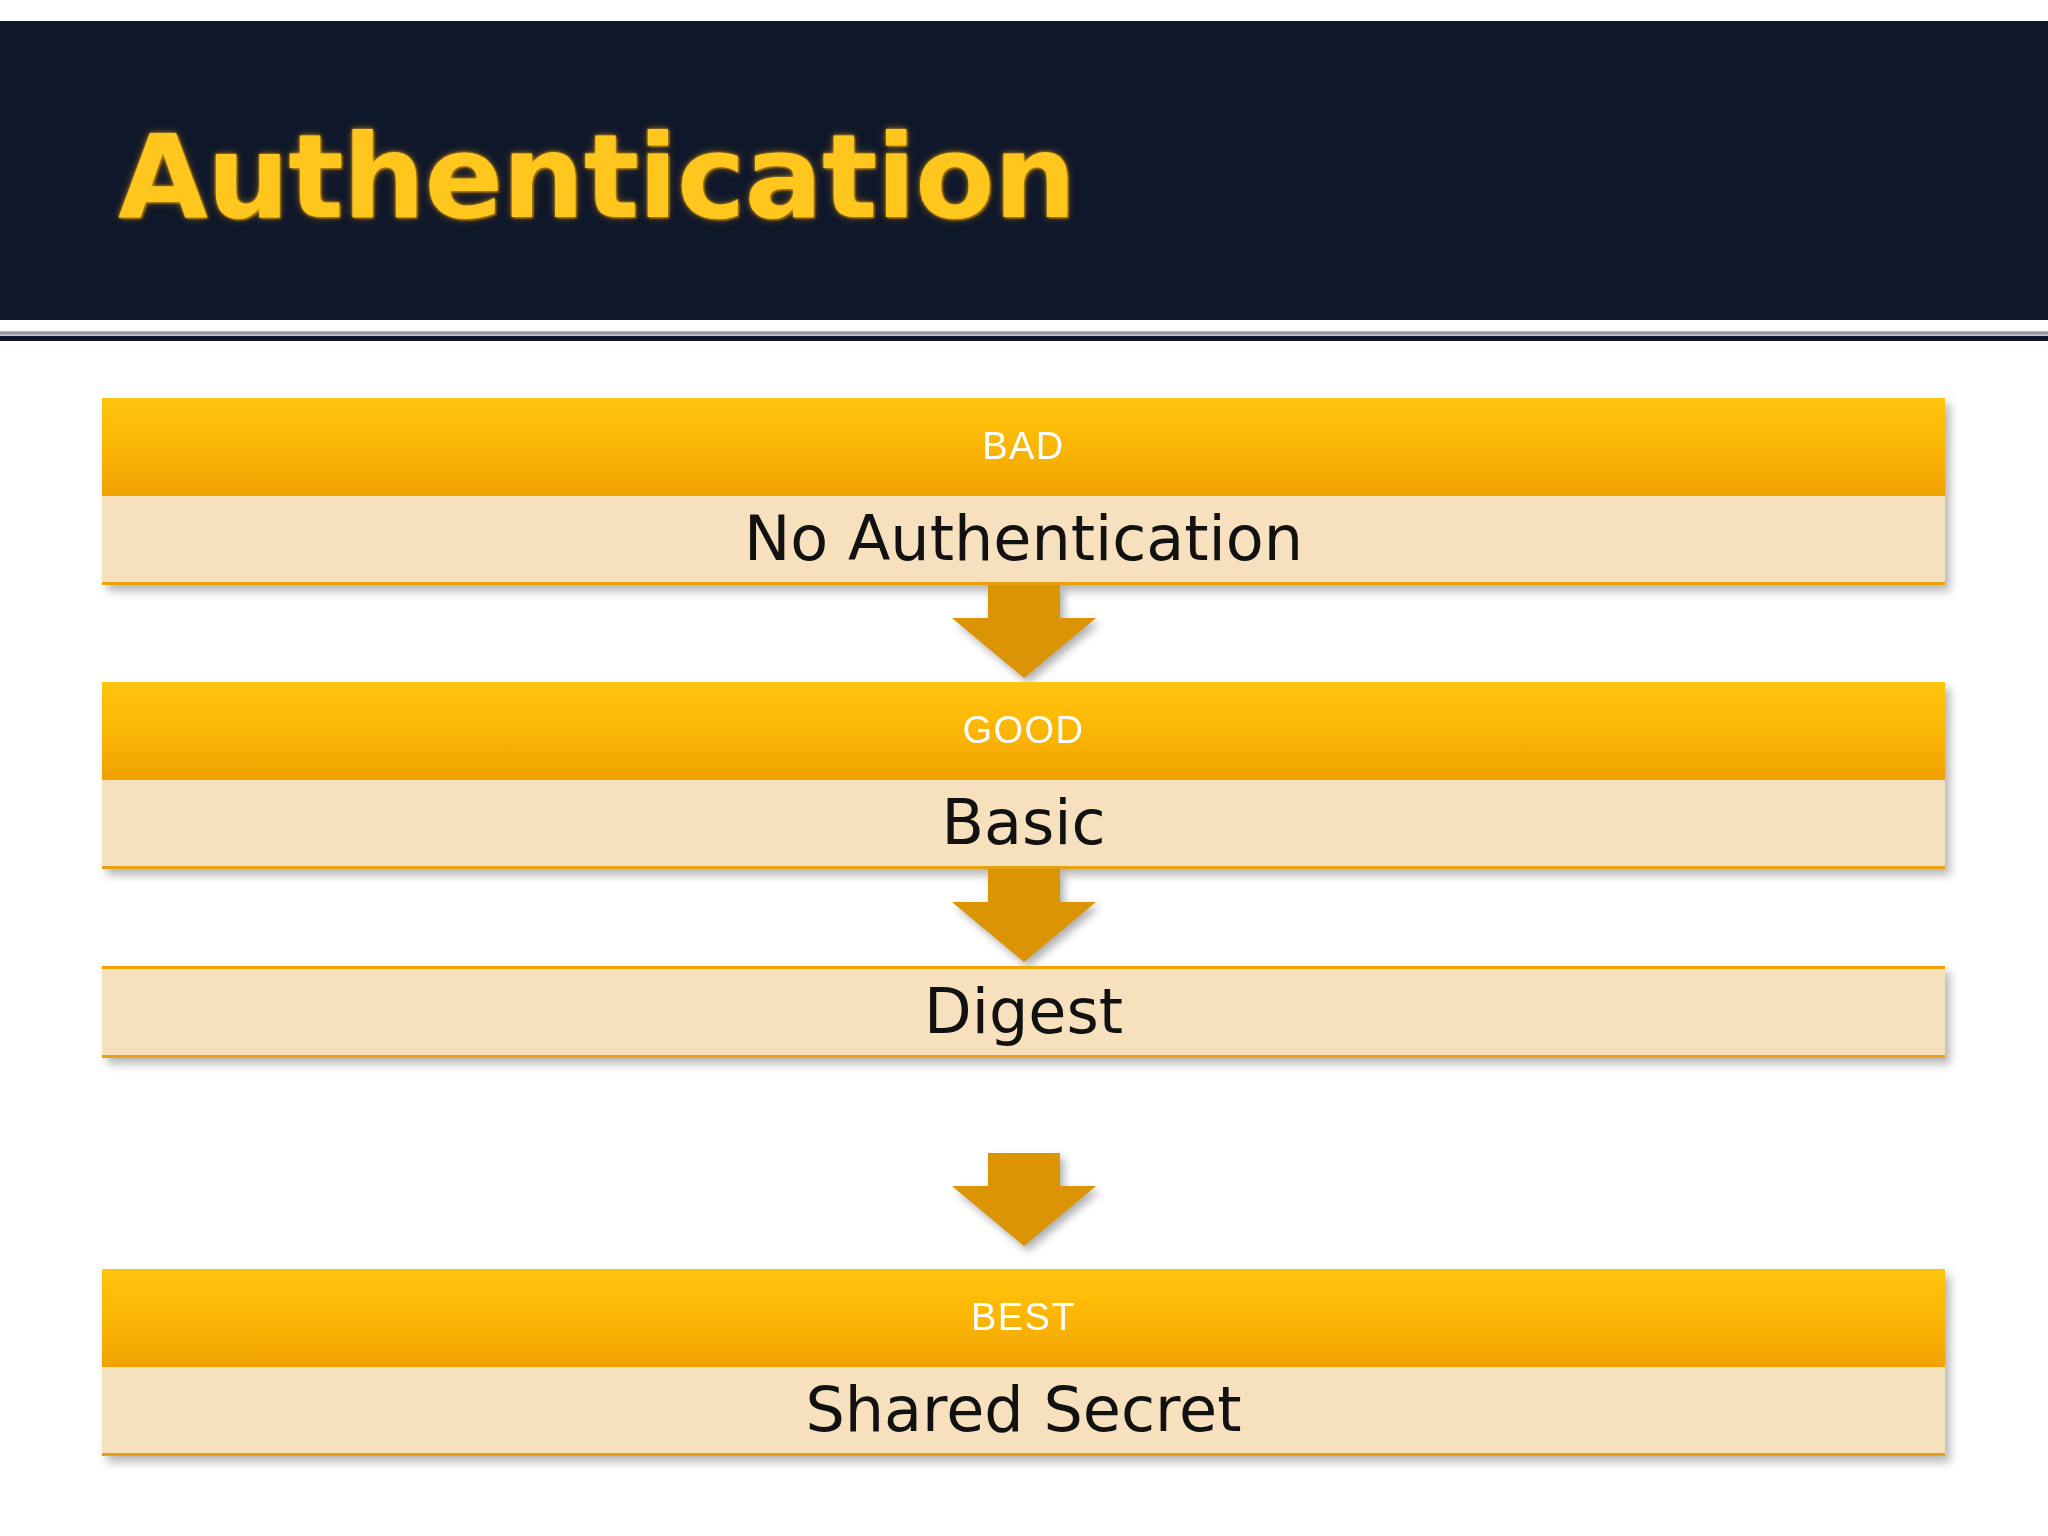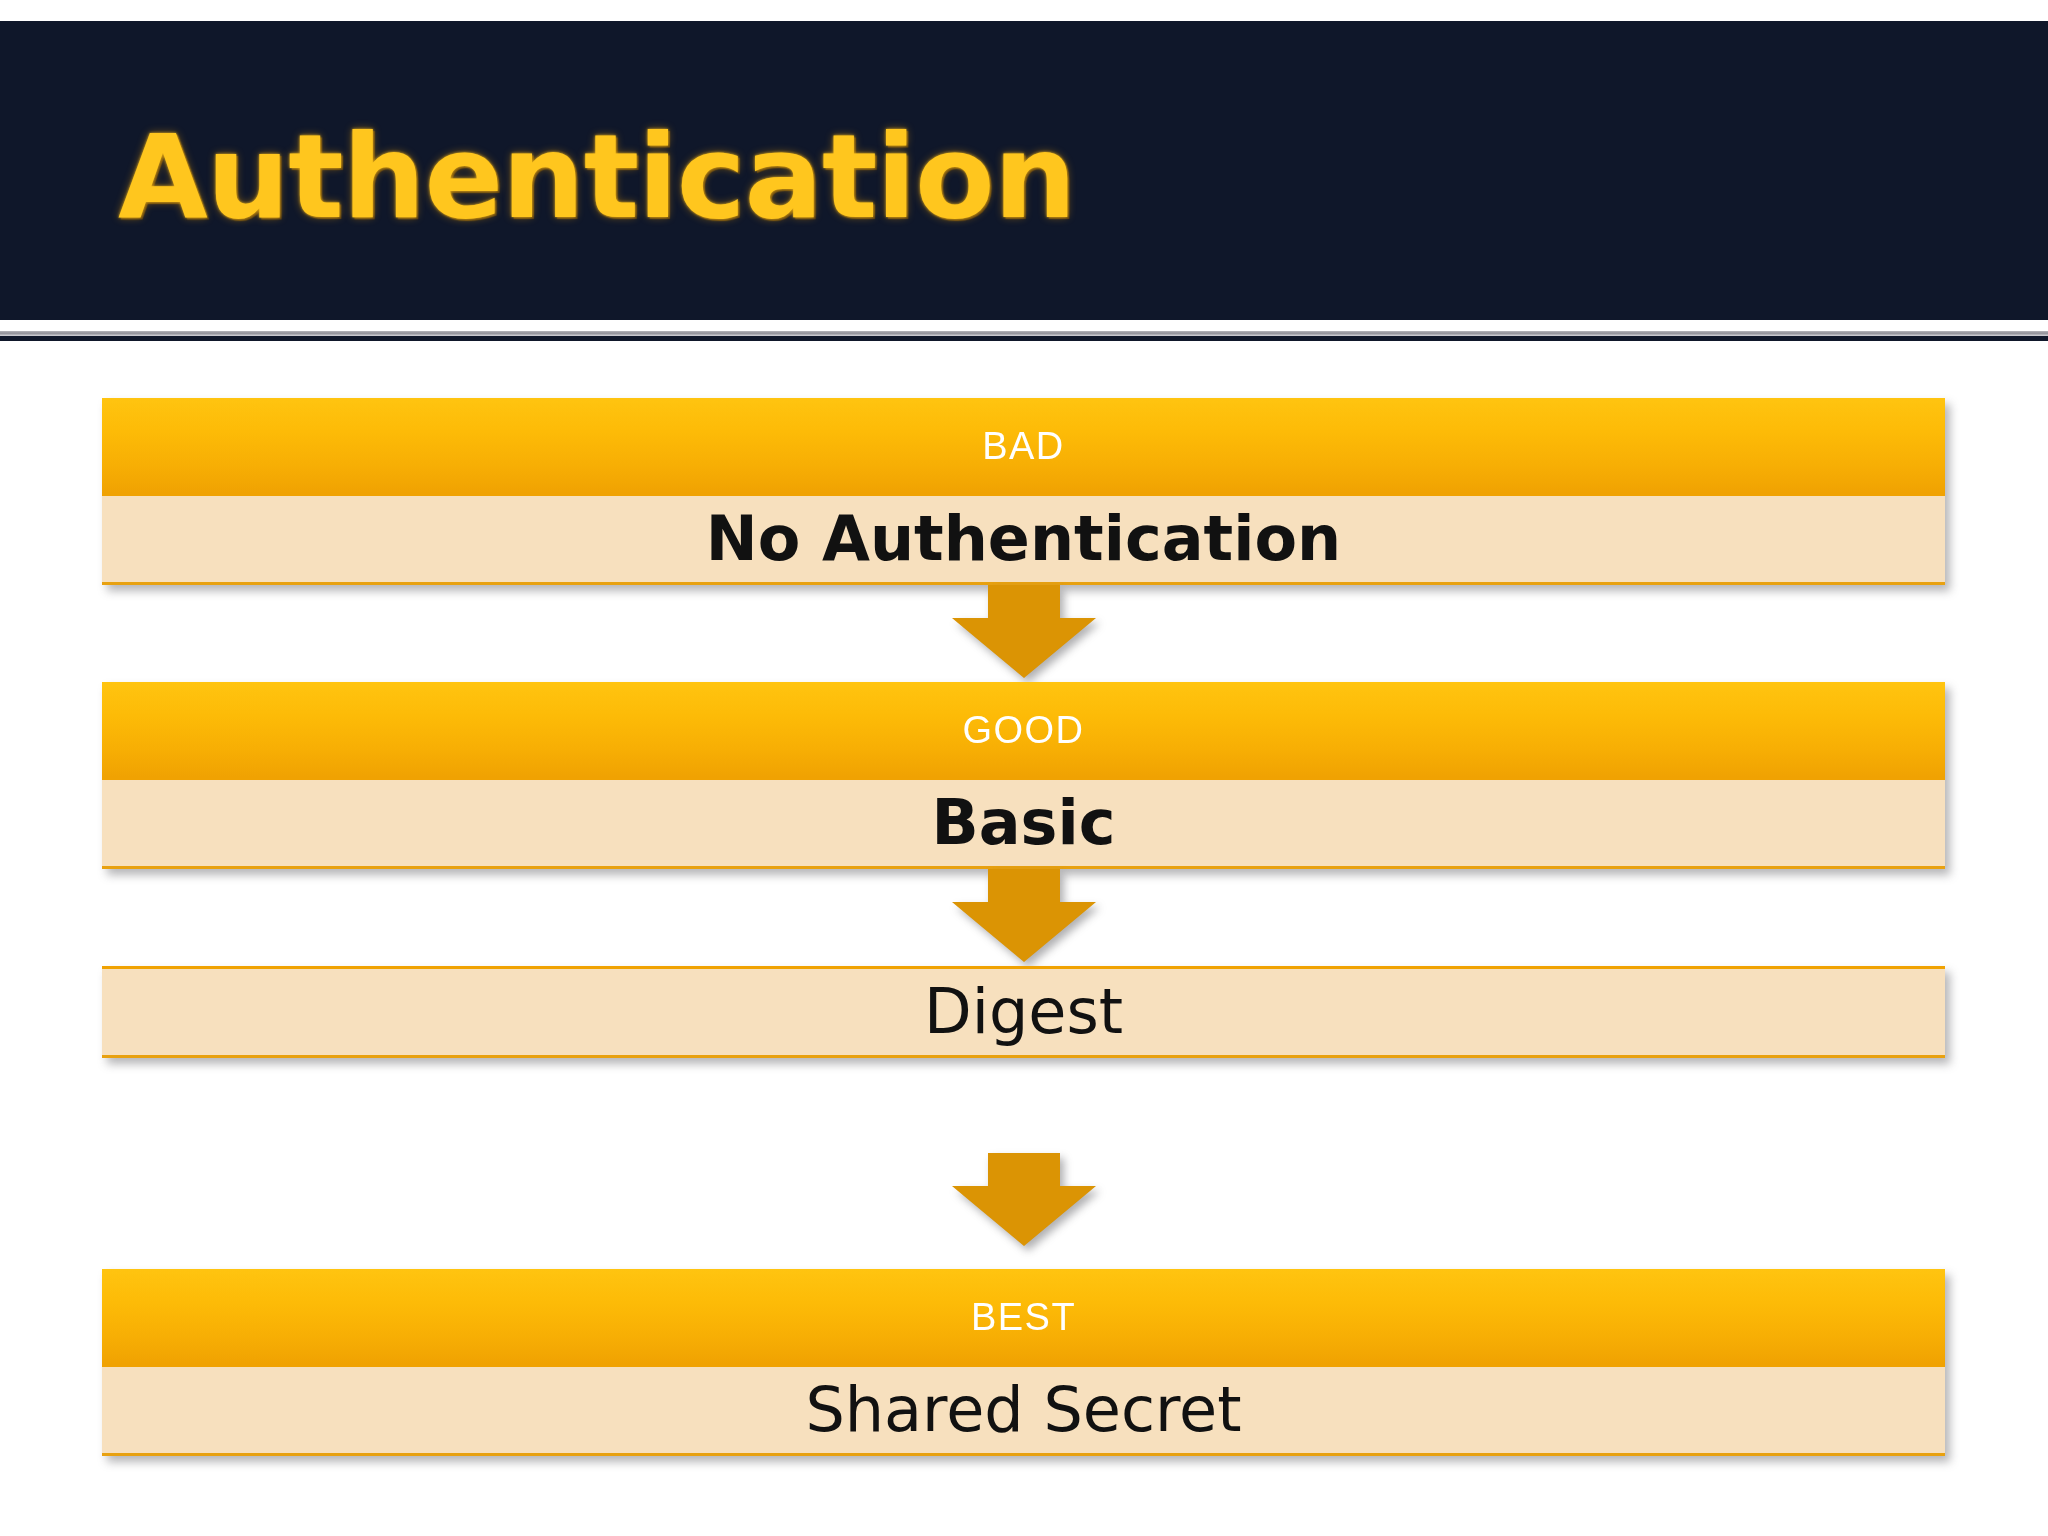--- a/index.html
+++ b/index.html
@@ -137,21 +137,20 @@
     content: "";
     position: absolute;
     left: 0;
     top: 4px;
     bottom: 4px;
     width: 2px;
     background: rgba(255,255,255,0.75);
   }
   .tier-cell.single {
     flex: 1 1 100%;
-    font-weight: bold;
   }
 
   
   .arrow {
     position: absolute;
     left: 952px;
     width: 144px;
     height: 93px;
     filter: drop-shadow(4px 5px 4px rgba(80,80,85,0.45));
   }

